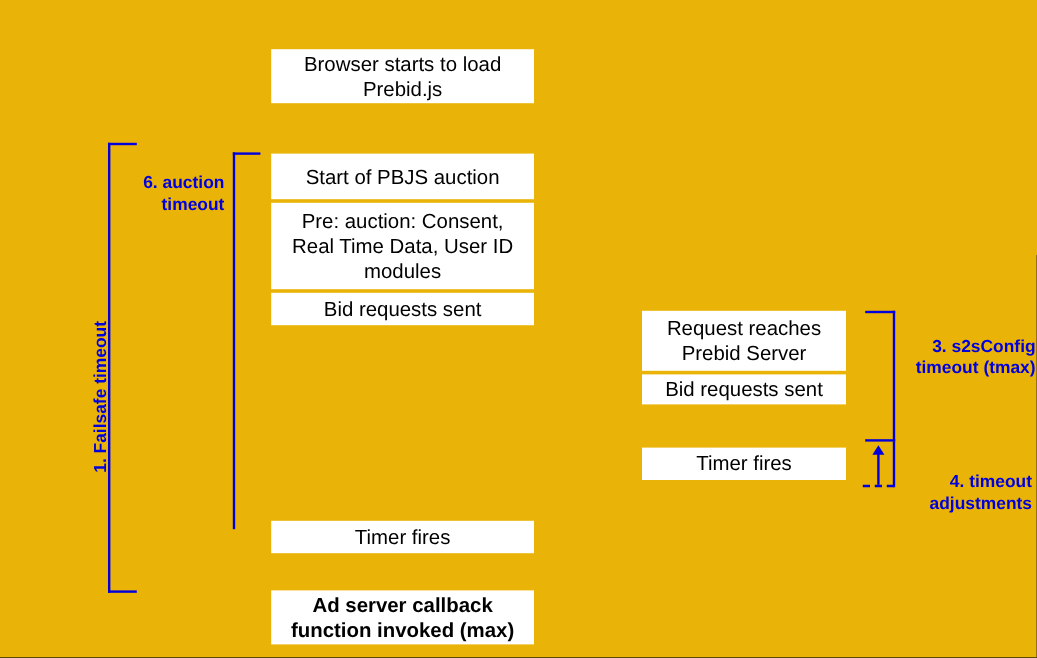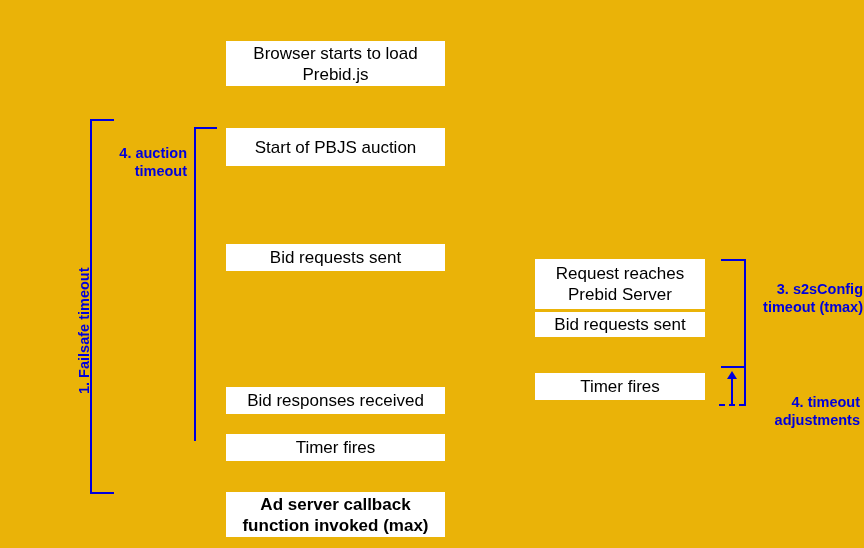--- a/index.html
+++ b/index.html
@@ -88,28 +88,28 @@
 <div id="canvas">
 
   <div class="box" style="left:226px; top:41px; width:219px; height:45px;">
     <span>Browser starts to load Prebid.js</span>
   </div>
 
   <div class="box" style="left:226px; top:128px; width:219px; height:38px;">
     <span>Start of PBJS auction</span>
   </div>
 
+  <div class="box" style="left:226px; top:169px; width:219px; height:72px;">
+    <span>Pre: auction: Consent, Real Time Data, User ID modules</span>
+  </div>
 
   <div class="box" style="left:226px; top:244px; width:219px; height:27px;">
     <span>Bid requests sent</span>
   </div>
 
-  <div class="box" style="left:226px; top:387px; width:219px; height:27px;">
-    <span>Bid responses received</span>
-  </div>
 
   <div class="box" style="left:226px; top:434px; width:219px; height:27px;">
     <span>Timer fires</span>
   </div>
 
   <div class="box" style="left:226px; top:492px; width:219px; height:45px;font-weight:bold;">
     <span>Ad server callback function invoked (max)</span>
   </div>
 
   <div class="box" style="left:535px; top:259px; width:170px; height:50px;align-items:center;">
@@ -129,21 +129,21 @@
   <div class="hline" style="left:90px; top:492px; width:24px;"></div>
 
   <div class="rot-label" style="left:76px; top:394px;">
     <span>1. Failsafe timeout</span>
   </div>
 
   <div class="vline" style="left:194px; top:127px; height:314px;"></div>
   <div class="hline" style="left:194px; top:127px; width:23px;"></div>
 
   <div class="blabel right-align" style="left:95px; top:126px; width:92px;">
-    <span>4. auction
+    <span>6. auction
 timeout</span>
   </div>
 
   <div class="vline" style="left:744px; top:259px; height:109px;"></div>
   <div class="hline" style="left:721px; top:259px; width:25px;"></div>
   <div class="hline" style="left:721px; top:366px; width:25px;"></div>
 
   <div class="blabel left-align" style="left:753px; top:262px; width:110px;">
     <span>3. s2sConfig
 timeout (tmax)</span>

